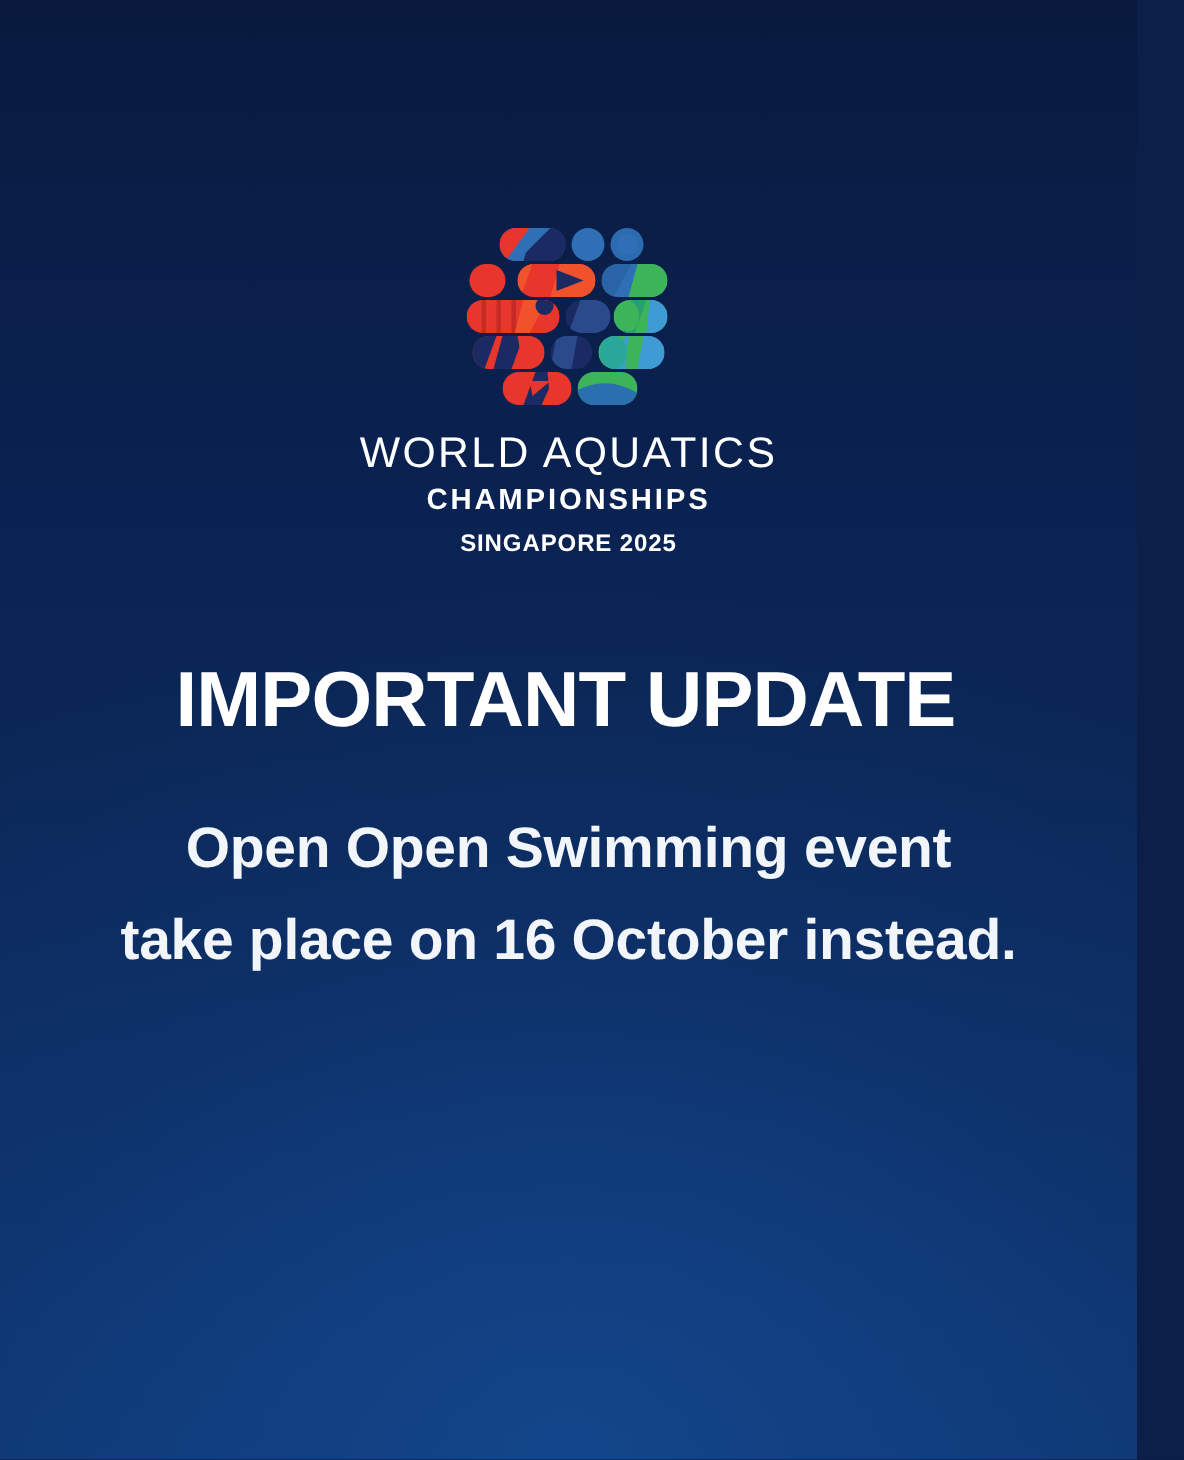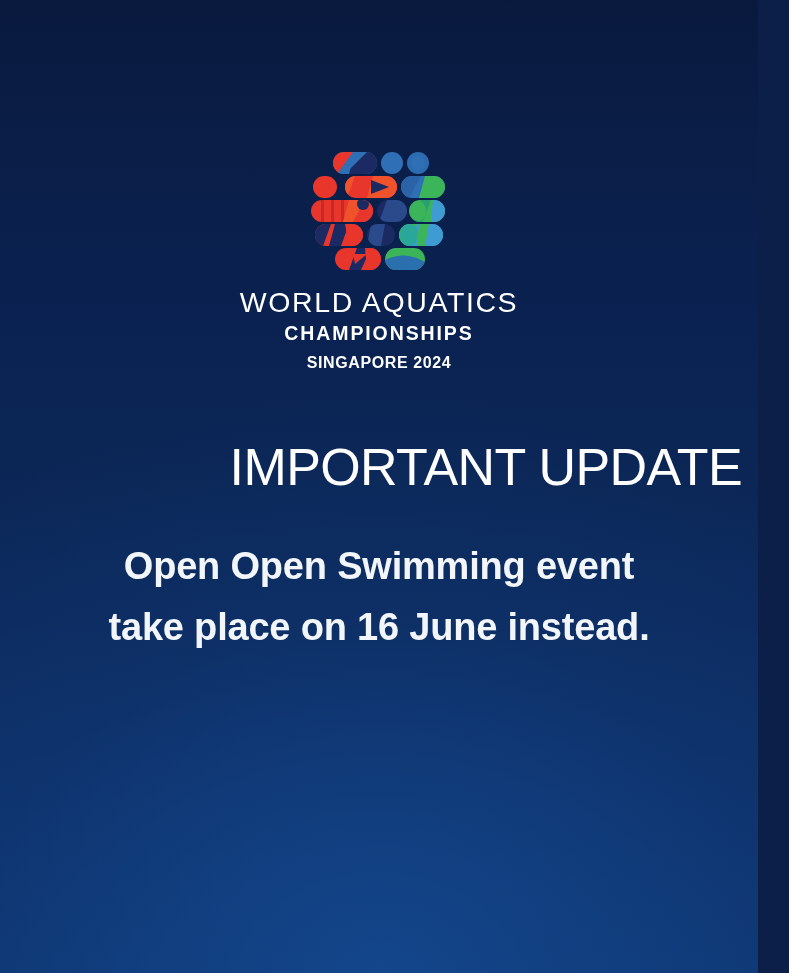--- a/index.html
+++ b/index.html
@@ -78,26 +78,26 @@
     letter-spacing: 0.6px;
     line-height: 1.3;
     margin-top: 7px;
     white-space: nowrap;
   }
 
   
   .headline {
     position: absolute;
     left: 0;
-    right: 16px;
+    right: 4px;
     top: 440px;
-    text-align: right;
+    text-align: center;
     color: #ffffff;
     font-size: 52px;
-    font-weight: 400;
+    font-weight: 700;
     letter-spacing: -0.6px;
     line-height: 1.05;
     white-space: nowrap;
   }
 
   
   .body-copy {
     position: absolute;
     left: 0;
     right: 0;
@@ -226,24 +226,24 @@
       </g>
       <g clip-path="url(#r5b)">
         <rect x="76" y="98" width="40" height="22" fill="#3cb55a"></rect>
         <path d="M76 110 Q96 100 116 112 L116 120 L76 120 Z" fill="#2a6fae"></path>
       </g>
     </svg>
 
     <div class="wordmark">
       <div class="wm-line1">WORLD AQUATICS</div>
       <div class="wm-line2">CHAMPIONSHIPS</div>
-      <div class="wm-line3">SINGAPORE 2024</div>
+      <div class="wm-line3">SINGAPORE 2025</div>
     </div>
   </div>
 
   <div class="headline">IMPORTANT UPDATE</div>
 
   <div class="body-copy">
     <div class="body-line">Open Open Swimming event</div>
-    <div class="body-line">take place on 16 June instead.</div>
+    <div class="body-line">take place on 16 October instead.</div>
   </div>
 
 </div>
 
 </body></html>

